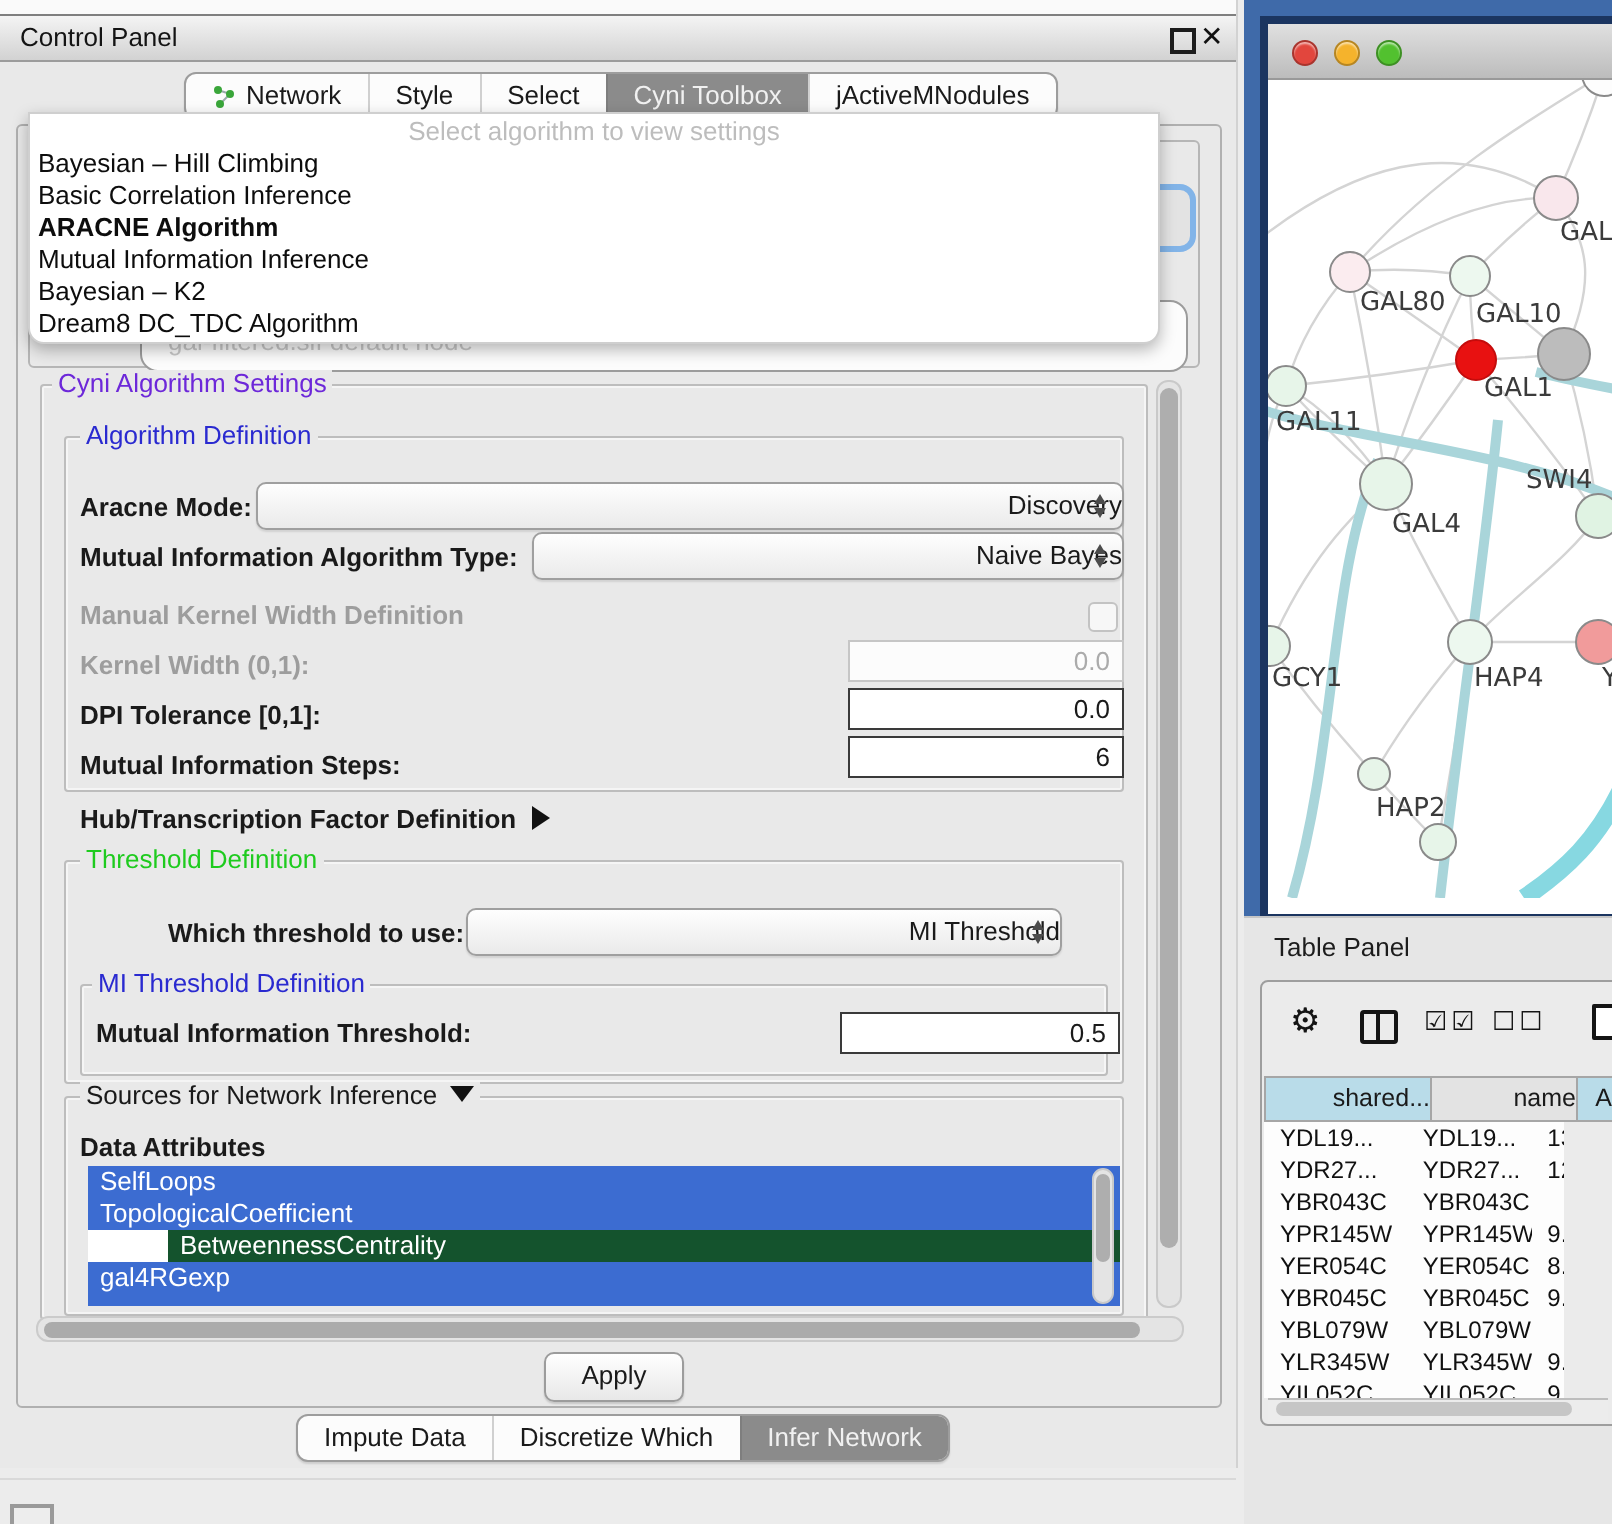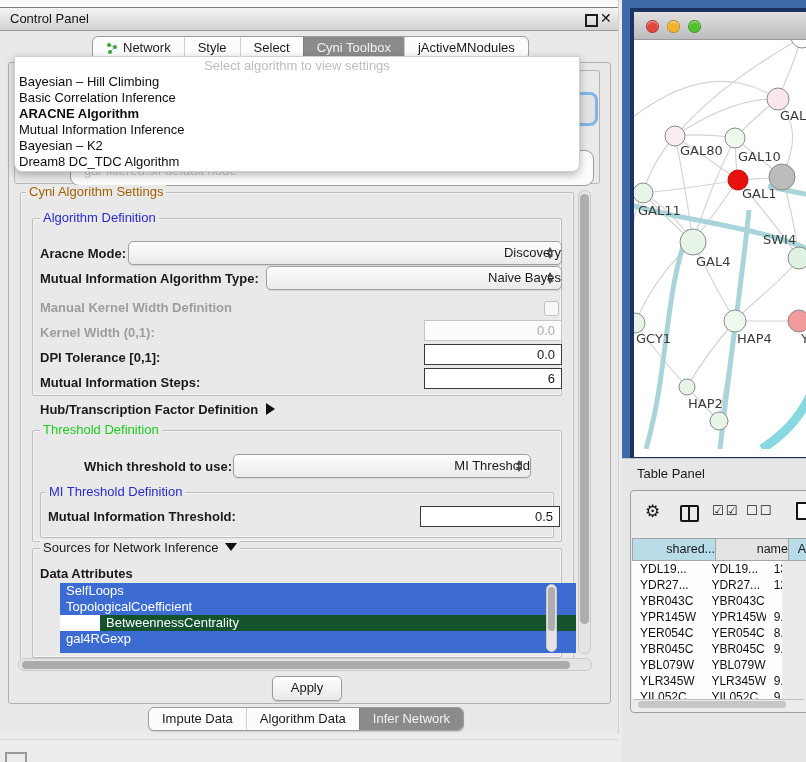--- a/index.html
+++ b/index.html
@@ -133,21 +133,21 @@
       <div class="algo-item">Bayesian – K2</div>
       <div class="algo-item">Dream8 DC_TDC Algorithm</div>
     </div>
 </div>
 
 <div class="abs vscroll" style="left:578px;top:190px;width:13px;height:464px;">
   <div class="vthumb abs" style="left:1px;top:3px;width:9px;height:430px;"></div>
 </div>
 
 <div class="abs grp" style="left:20px;top:192px;width:552px;height:466px;"></div>
-<div class="abs grp-label" style="left:26px;top:185px;color:#a16207;">Cyni Algorithm Settings</div>
+<div class="abs grp-label" style="left:26px;top:185px;color:#6d28d9;">Cyni Algorithm Settings</div>
 
 <div class="abs grp" style="left:32px;top:218px;width:528px;height:176px;"></div>
 <div class="abs grp-label" style="left:40px;top:211px;color:#2a2ad0;">Algorithm Definition</div>
 
 <div class="abs lbl" style="left:40px;top:246px;">Aracne Mode:</div>
 <div class="abs combo" style="left:128px;top:241px;width:434px;">
   <span>Discovery</span>
   <span class="stepper">
       <i class="up"></i>
       <i class="dn"></i>
@@ -194,21 +194,21 @@
 <div class="abs grp" style="left:40px;top:492px;width:512px;height:44px;"></div>
 <div class="abs grp-label" style="left:46px;top:485px;color:#2a2ad0;">MI Threshold Definition</div>
 <div class="abs lbl" style="left:48px;top:509px;">Mutual Information Threshold:</div>
 <div class="abs field en" style="left:420px;top:506px;width:140px;">0.5</div>
 
 <div class="abs grp" style="left:32px;top:548px;width:528px;height:108px;"></div>
 <div class="abs grp-label" style="left:40px;top:541px;color:#1a1a1a;">
   <span>Sources for Network Inference</span><span class="tri-d"></span>
 </div>
 <div class="abs lbl" style="left:40px;top:566px;">Data Attributes</div>
-<div class="abs attr-list" style="left:60px;top:583px;width:516px;height:70px;" id="attr-list">
+<div class="abs attr-list" style="left:44px;top:583px;width:516px;height:70px;" id="attr-list">
     <div class="attr-item" style="background: rgb(60, 108, 209);">SelfLoops</div>
     <div class="attr-item" style="background: rgb(60, 108, 209);">TopologicalCoefficient</div>
     <div class="attr-item" style="background: #14532d; margin-left: 40px;">BetweennessCentrality</div>
     <div class="attr-item" style="background: rgb(60, 108, 209);">gal4RGexp</div>
     <div class="attr-item" style="background: rgb(60, 108, 209);"></div>
   </div>
 <div class="abs vscroll" style="left:546px;top:584px;width:11px;height:68px;">
   <div class="vthumb abs" style="left:1px;top:2px;width:7px;height:44px;"></div>
 </div>
 
@@ -216,21 +216,21 @@
   <div class="hthumb abs" style="left:3px;top:2px;width:548px;height:8px;"></div>
 </div>
 
 <div class="abs btn" style="left:272px;top:676px;width:68px;height:23px;">Apply</div>
 
 <div class="abs seg" style="left:148px;top:707px;" id="bottom-tabs">
     <div class="tab">
       <span>Impute Data</span>
     </div>
     <div class="tab">
-      <span>Algorithm Data</span>
+      <span>Discretize Which</span>
     </div>
     <div class="tab sel">
       <span>Infer Network</span>
     </div>
   </div>
 
 <div class="abs divider-line"></div>
 <div class="abs mini-icon"></div>
 
 <div class="abs right-bg"></div>

